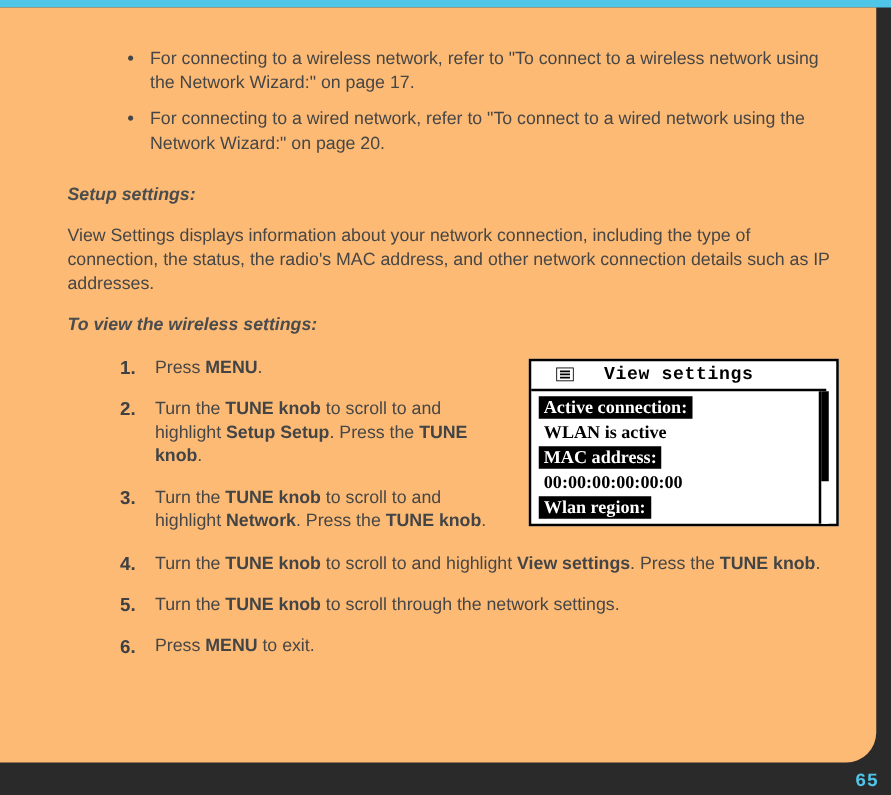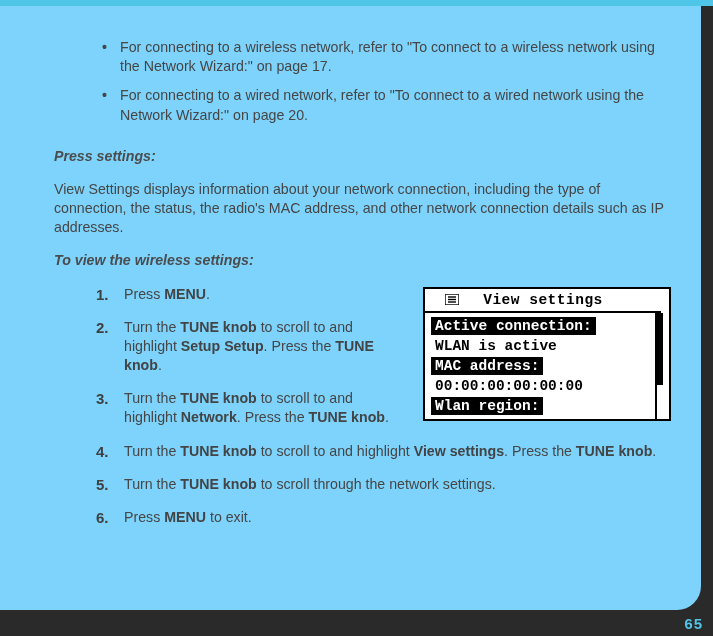--- a/index.html
+++ b/index.html
@@ -15,21 +15,21 @@
       top: 0; left: 0; right: 0;
       height: 6px;
       background: #4fc5e8;
     }
     .page {
       position: absolute;
       top: 6px;
       left: 0;
       right: 12px;
       bottom: 26px;
-      background: #7dd3fc;
+      background: #fdba74;
       border-bottom-right-radius: 24px;
       padding: 32px 30px 20px 54px;
       color: #464646;
       font-size: 14.2px;
       line-height: 1.35;
       overflow: hidden;
     }
     .bullets { list-style: none; margin-left: 54px; margin-bottom: 22px; }
     .bullets li { position: relative; margin-bottom: 10px; padding-left: 12px; }
     .bullets li::before { content: "•"; position: absolute; left: -6px; top: 0; color: #464646; font-weight: bold;}
@@ -55,21 +55,21 @@
       padding-right: 8px;
     }
     .display-title {
       text-align: center;
       padding: 2px 0 2px 0;
       border-bottom: 2px solid #000;
       position: relative;
       letter-spacing: 0.5px;
     }
     .display-title svg { position: absolute; left: 20px; top: 5px; }
-    .display-body { position: relative; padding: 3px 0 3px 6px; }
+    .display-body { position: relative; padding: 3px 0 3px 6px; font-family: Liberation Serif, serif; }
     .display-row { padding: 0 4px; margin: 1px 0; display: inline-block; }
     .inv { background: #000; color: #fff; }
     .scroll-slot { position: absolute; right: -2px; top: 0; bottom: 0; width: 8px; border-left: 2px solid #000; background: #fff;}
     .scroll-thumb { position: absolute; right: 0; top: 0; width: 100%; height: 68%; background: #000;}
 
     .pagenum {
       position: absolute;
       right: 10px;
       bottom: 2px;
       color: #4fc5e8;
@@ -88,21 +88,21 @@
 
   <ul class="bullets">
     <li>
       <span>For connecting to a wireless network, refer to "To connect to a wireless network using the Network Wizard:" on page </span><span>17</span><span>.</span>
     </li>
     <li>
       <span>For connecting to a wired network, refer to "To connect to a wired network using the Network Wizard:" on page </span><span>20</span><span>.</span>
     </li>
   </ul>
 
-  <div class="sub-h">Press settings:</div>
+  <div class="sub-h">Setup settings:</div>
 
   <p class="para">View Settings displays information about your network connection, including the type of connection, the status, the radio's MAC address, and other network connection details such as IP addresses.</p>
 
   <div class="sub-h">To view the wireless settings:</div>
 
   <div class="twocol">
     <div class="left">
       <ol class="ol">
         <li>
           <span class="num">1.</span>

